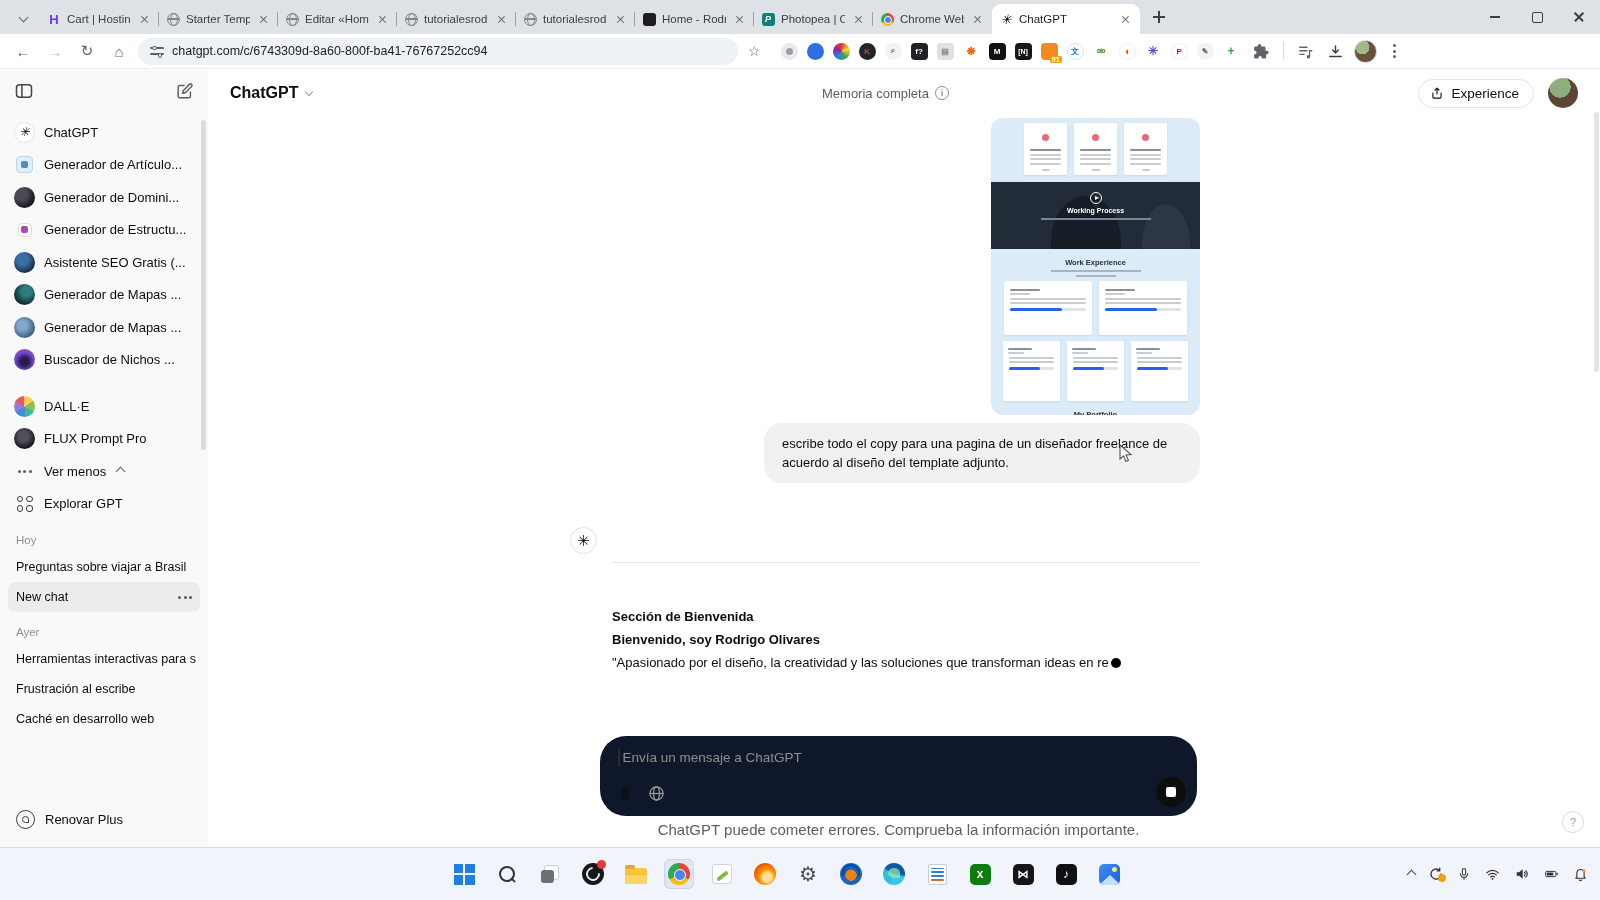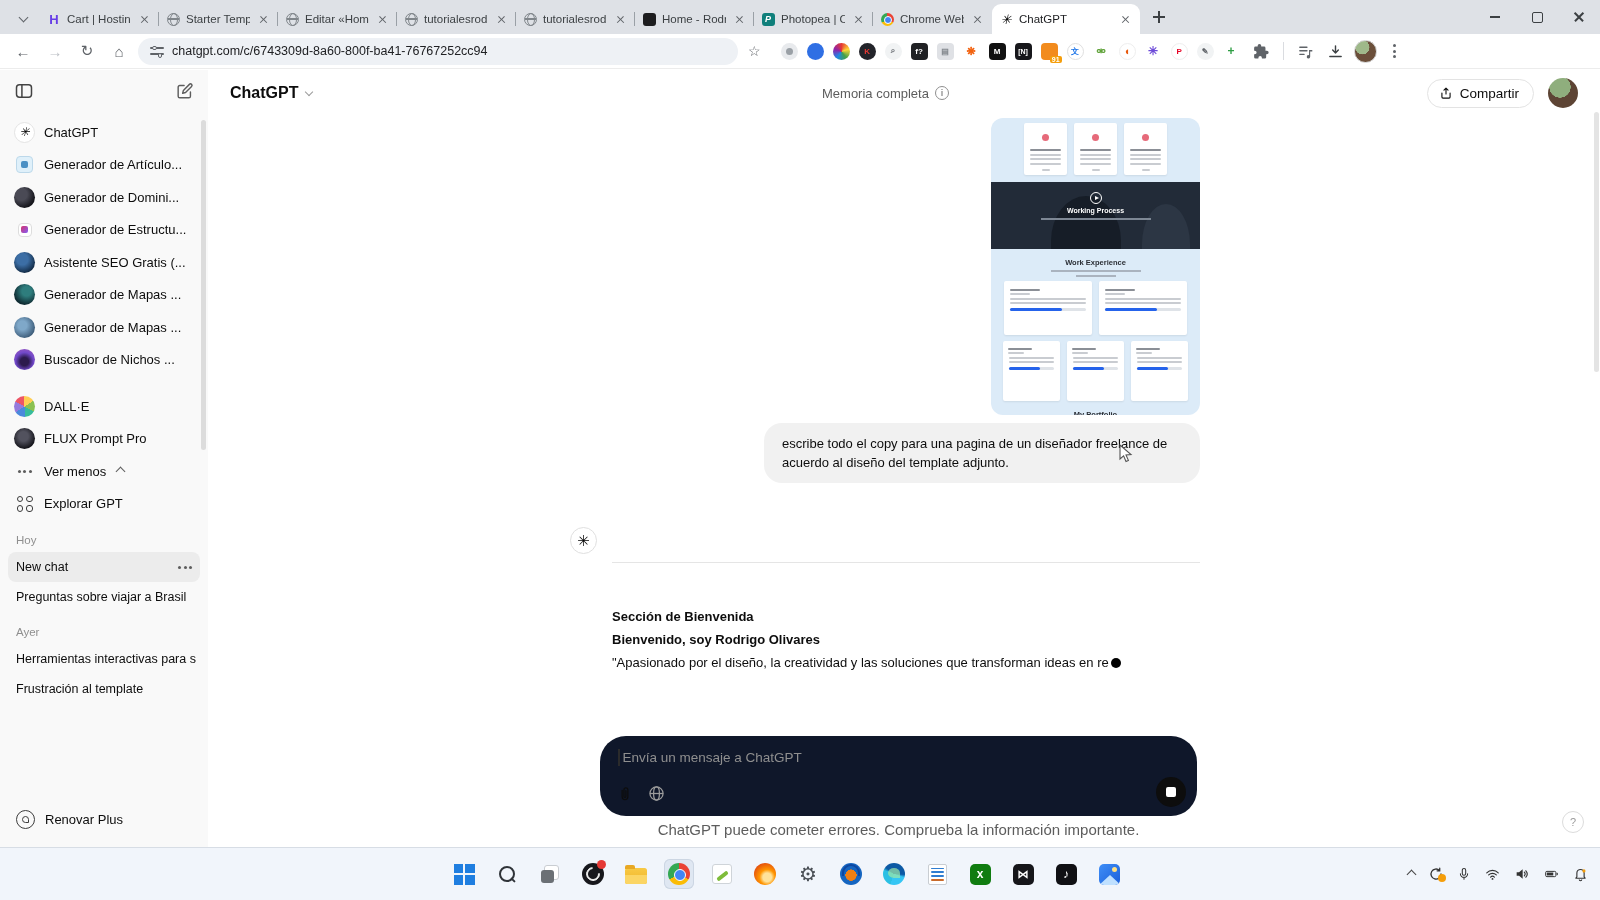--- a/index.html
+++ b/index.html
@@ -410,39 +410,42 @@
             <i></i>
             <i style="border-radius:50%;"></i>
             <i style="border-radius:50%;"></i>
             <i></i>
           </span>
         <span>Explorar GPT</span>
       </div>
     </div>
 
     <div class="sb-section">Hoy</div>
+    <div class="sb-hist">
+      <span>Preguntas sobre viajar a Brasil</span>
+    </div>
     <div class="sb-hist active">
       <span>New chat</span>
       <span class="sp"></span>
       <span class="dots3" style="width:auto;">
           <i></i>
           <i></i>
           <i></i>
         </span>
     </div>
-    <div class="sb-hist">
-      <span>Preguntas sobre viajar a Brasil</span>
-    </div>
 
     <div class="sb-section">Ayer</div>
     <div class="sb-hist">
       <span>Herramientas interactivas para s</span>
     </div>
     <div class="sb-hist">
-      <span>Frustración al template</span>
+      <span>Frustración al escribe</span>
+    </div>
+    <div class="sb-hist">
+      <span>Caché en desarrollo web</span>
     </div>
 
     <div class="sb-foot">
       <span class="renew"></span>
       <span>Renovar Plus</span>
     </div>
   </div>
 
   <div class="main">
     <div class="main-scroll"></div>
@@ -453,21 +456,21 @@
       </div>
       <div class="memory">
         <span>Memoria completa</span>
         <span class="info-i">i</span>
       </div>
       <div class="head-right">
         <div class="share-btn">
           <svg width="14" height="14" viewBox="0 0 24 24">
               <path fill="none" stroke="#0d0d0d" stroke-width="1.9" stroke-linecap="round" stroke-linejoin="round" d="M12 13.5V3.5m0 0L8.5 7M12 3.5L15.5 7M5 12v7a1.8 1.8 0 0 0 1.8 1.8h10.4A1.8 1.8 0 0 0 19 19v-7"></path>
             </svg>
-          <span>Compartir</span>
+          <span>Experience</span>
         </div>
         <div class="avatar-lg"></div>
       </div>
     </div>
 
     <div class="chat">
       <div class="thread">
 
         <div class="attachment">
           <div class="t-row3">

